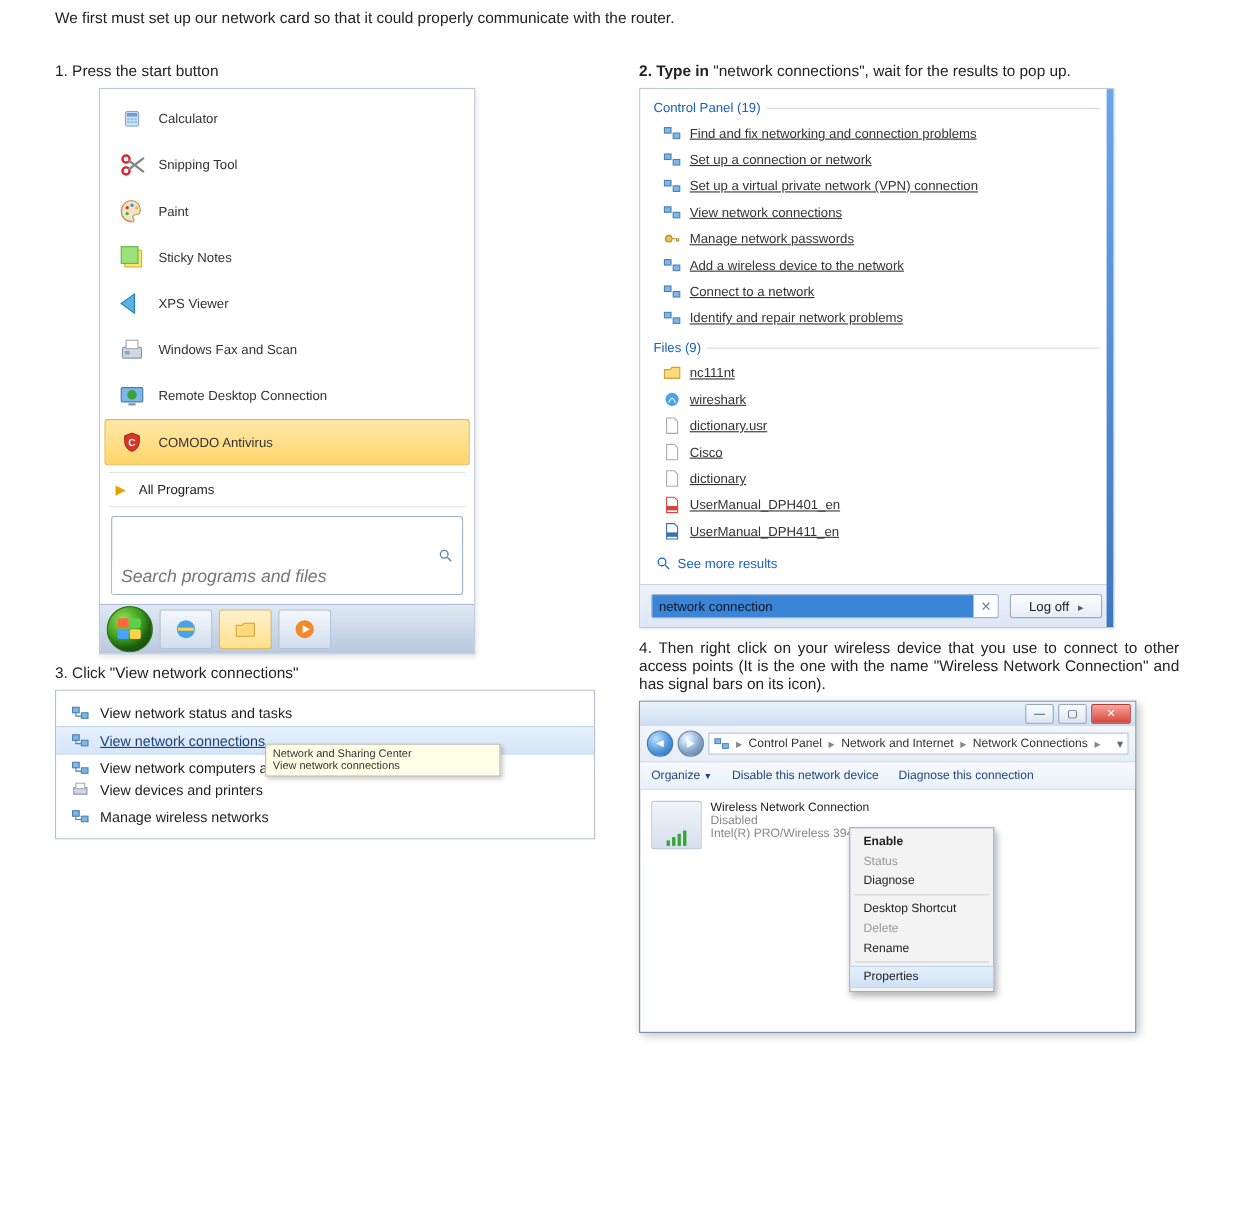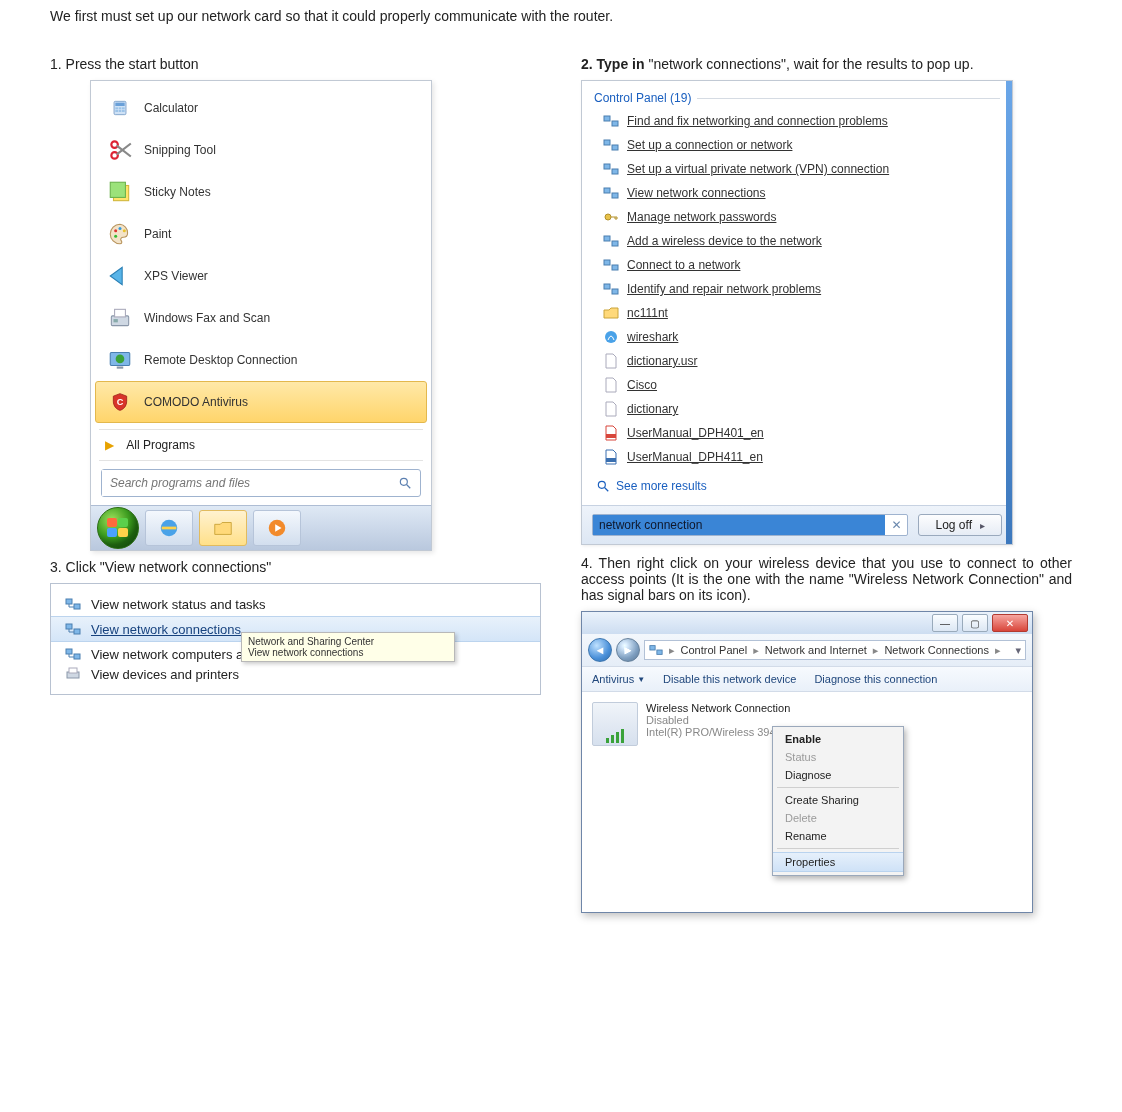--- a/index.html
+++ b/index.html
@@ -41,21 +41,21 @@
   .allprog {
     display: flex; align-items: center; gap: 12px;
     margin: 8px 14px; font-size: 12px;
   }
   .allprog .arrow { color: #e7a200; }
   .sm-search {
     margin: 8px 10px; padding: 0; display: flex; align-items: center;
     border: 1px solid #9fb3cf; border-radius: 3px; background: #fff;
   }
   .sm-search input {
-    flex: 1; border: 0; outline: 0; padding: 6px 8px; font-style: italic; color: #888; font-size: 12px;
+    flex: 1; border: 0; outline: 0; padding: 6px 8px; font-style: italic; color: #888; font-size: 16px; margin-top: 40px;
   }
   .sm-search .mag { padding: 0 8px; color: #5b7fb0; font-size: 14px; }
   .taskbar {
     height: 44px;
     background: linear-gradient(#dfe9f5,#b9c8de);
     border-top: 1px solid #aebdd4;
     display: flex; align-items: center; gap: 6px; padding: 0 6px;
   }
   .tb-btn {
     width: 46px; height: 34px; border-radius: 3px;
@@ -231,38 +231,38 @@
                 <circle cx="7" cy="7" r="3" fill="none" stroke="#d23" stroke-width="2"></circle>
                 <path d="M9 8 L22 18 M9 16 L22 6" stroke="#888" stroke-width="2"></path>
               </svg>
         </span>
         <span>Snipping Tool</span>
       </div>
 
       <div class="sm-row">
         <span class="sm-icon">
           <svg width="26" height="26" viewBox="0 0 24 24">
-                <rect x="6" y="6" width="14" height="14" fill="#ffe46b" stroke="#d2b73d"></rect>
-                <rect x="3" y="3" width="14" height="14" fill="#9be27a" stroke="#6bb24c"></rect>
-              </svg>
-        </span>
-        <span>Sticky Notes</span>
-      </div>
-
-      <div class="sm-row">
-        <span class="sm-icon">
-          <svg width="26" height="26" viewBox="0 0 24 24">
                 <path d="M12 3a9 9 0 1 0 0 18c2 0 2-2 1-3s0-3 2-3 4-1 4-4a8 8 0 0 0-7-8z" fill="#f3e3c8" stroke="#b8945d"></path>
                 <circle cx="8" cy="9" r="1.4" fill="#d33"></circle>
                 <circle cx="12" cy="7" r="1.4" fill="#39d"></circle>
                 <circle cx="8" cy="14" r="1.4" fill="#3b3"></circle>
                 <circle cx="16" cy="9" r="1.4" fill="#e8c22b"></circle>
               </svg>
         </span>
         <span>Paint</span>
+      </div>
+
+      <div class="sm-row">
+        <span class="sm-icon">
+          <svg width="26" height="26" viewBox="0 0 24 24">
+                <rect x="6" y="6" width="14" height="14" fill="#ffe46b" stroke="#d2b73d"></rect>
+                <rect x="3" y="3" width="14" height="14" fill="#9be27a" stroke="#6bb24c"></rect>
+              </svg>
+        </span>
+        <span>Sticky Notes</span>
       </div>
 
       <div class="sm-row">
         <span class="sm-icon">
           <svg width="26" height="26" viewBox="0 0 24 24">
                 <path d="M3 12 L14 4 L14 20 Z" fill="#58b4e8" stroke="#2a7fb4"></path>
               </svg>
         </span>
         <span>XPS Viewer</span>
       </div>
@@ -378,20 +378,30 @@
     </div>
     <div class="it">
       <span>
             <svg class="ic16" viewBox="0 0 16 16">
               <rect x="2" y="6" width="12" height="6" fill="#cfd8e3" stroke="#8a97a9"></rect>
               <rect x="4" y="2" width="8" height="5" fill="#fff" stroke="#aab"></rect>
             </svg>
           </span>
       <span>View devices and printers</span>
     </div>
+    <div class="it">
+      <span>
+            <svg class="ic16" viewBox="0 0 16 16">
+              <rect x="1" y="3" width="6" height="5" fill="#7fb7e8" stroke="#4a7fb0"></rect>
+              <rect x="9" y="8" width="6" height="5" fill="#7fb7e8" stroke="#4a7fb0"></rect>
+              <path d="M4 8 v3 h5" stroke="#4a7fb0" fill="none"></path>
+            </svg>
+          </span>
+      <span>Manage wireless networks</span>
+    </div>
   </div>
 </div>
 
 <div class="col">
   <p class="step-label justify">
     <b>2. Type in </b><span>"network connections", wait for the results to pop up.</span>
   </p>
 
   <div class="srpane">
     <div class="rightbar"></div>
@@ -466,20 +476,24 @@
     <div class="sr-item">
           <span class="ic">
             <svg class="ic16" viewBox="0 0 16 16">
               <rect x="1" y="3" width="6" height="5" fill="#7fb7e8" stroke="#4a7fb0"></rect>
               <rect x="9" y="8" width="6" height="5" fill="#7fb7e8" stroke="#4a7fb0"></rect>
             </svg>
           </span>
           <span>Identify and repair network problems</span>
         </div>
 
+    <div class="sr-group-h" style="margin-top:6px;">
+          <span>Files (9)</span>
+          <span class="line"></span>
+        </div>
     <div class="sr-item">
           <span class="ic">
             <svg class="ic16" viewBox="0 0 16 16">
               <path d="M1 5 h5 l2-2 h7 v10 h-14z" fill="#ffd97a" stroke="#caa43a"></path>
             </svg>
           </span>
           <span>nc111nt</span>
         </div>
     <div class="sr-item">
           <span class="ic">
@@ -575,21 +589,21 @@
         <span class="crumb sep">▸</span>
         <span class="crumb">Network and Internet</span>
         <span class="crumb sep">▸</span>
         <span class="crumb">Network Connections</span>
         <span class="crumb sep">▸</span>
         <span class="dd">▾</span>
       </div>
     </div>
     <div class="cmdbar">
       <span class="item">
-            <span>Antivirus</span> 
+            <span>Organize</span> 
             <span style="font-size:8px;">▼</span>
           </span>
       <span class="item">Disable this network device</span>
       <span class="item">Diagnose this connection</span>
     </div>
     <div class="content">
       <div class="conn">
         <div class="cicon">
           <div class="bars">
                 <span></span>
@@ -603,21 +617,21 @@
           <div class="st">Disabled</div>
           <div class="st">Intel(R) PRO/Wireless 3945A…</div>
         </div>
       </div>
 
       <div class="ctxmenu">
         <div class="mi bold">Enable</div>
         <div class="mi dis">Status</div>
         <div class="mi">Diagnose</div>
         <div class="msep"></div>
-        <div class="mi">Create Sharing</div>
+        <div class="mi">Desktop Shortcut</div>
         <div class="mi dis">Delete</div>
         <div class="mi">Rename</div>
         <div class="msep"></div>
         <div class="mi hl">Properties</div>
       </div>
     </div>
   </div>
 
 </div>
 </div>

